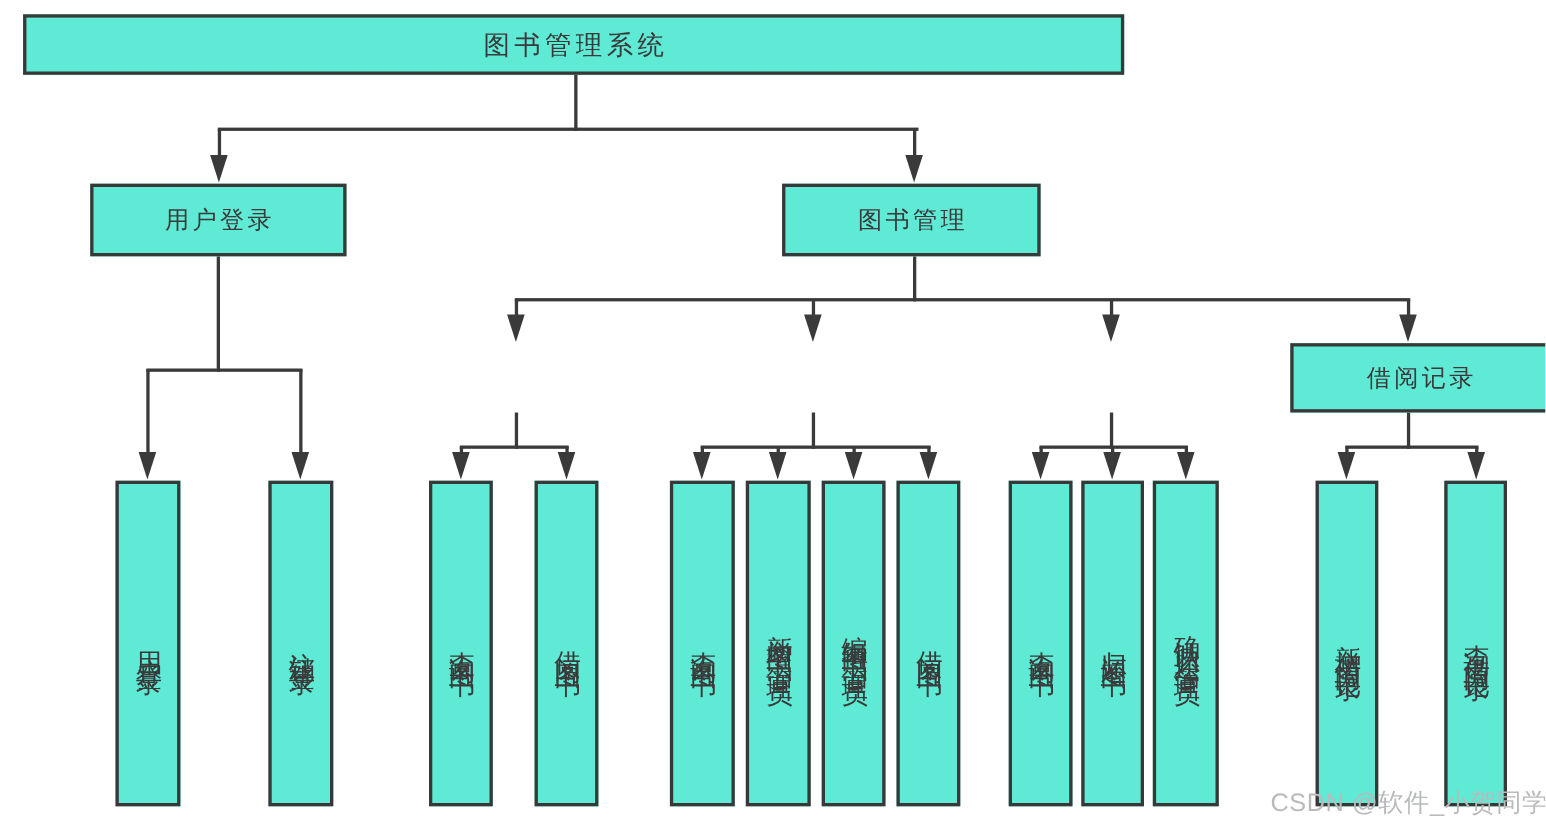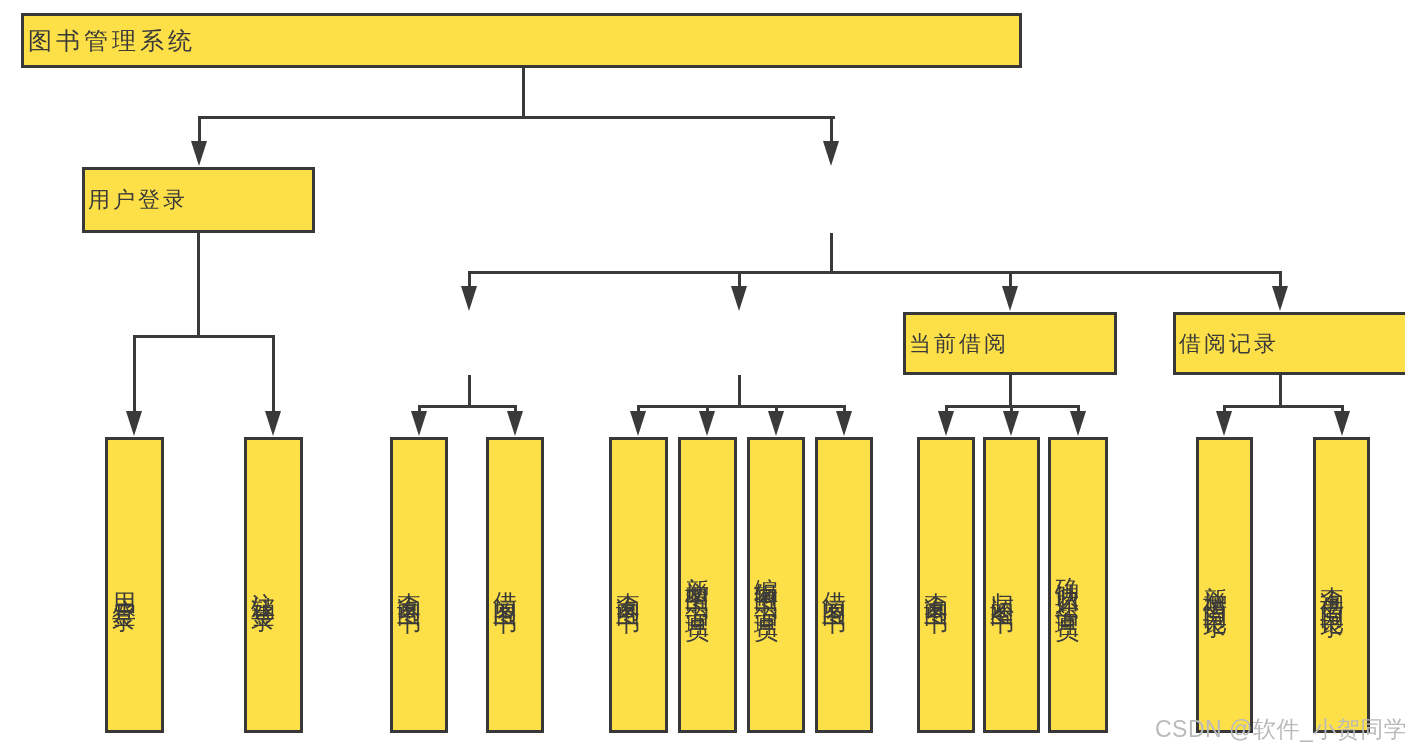--- a/index.html
+++ b/index.html
@@ -5,26 +5,26 @@
   html,body{margin:0;padding:0;background:#ffffff;}
   body{font-family:"Liberation Sans","DejaVu Sans",sans-serif;}
   #canvas{
     position:relative;
     width:1405px;height:747px;
     background:#ffffff;
     overflow:hidden;
   }
   .box{
     position:absolute;
-    background:#fde047;
+    background:#5eead4;
     border:3px solid #383838;
     box-sizing:border-box;
     display:flex;
     align-items:center;
-    justify-content:flex-start;
+    justify-content:center;
     z-index:2;
   }
   .box .lbl{
     color:#3a3a3a;
     white-space:nowrap;
   }
   .h-lbl{font-size:22px;letter-spacing:3px;text-indent:3px;}
   .root-lbl{font-size:24px;letter-spacing:4px;text-indent:4px;}
   .vert .lbl{
     writing-mode:vertical-rl;
@@ -56,24 +56,24 @@
 
 <div id="canvas">
 
   <div class="box" style="left:21px;top:13px;width:1001px;height:55px;">
     <span class="lbl root-lbl">图书管理系统</span>
   </div>
 
   <div class="box" style="left:82px;top:167px;width:233px;height:66px;">
     <span class="lbl h-lbl">用户登录</span>
   </div>
+  <div class="box" style="left:711px;top:167px;width:235px;height:66px;">
+    <span class="lbl h-lbl">图书管理</span>
+  </div>
 
-  <div class="box" style="left:903px;top:312px;width:214px;height:63px;">
-    <span class="lbl h-lbl">当前借阅</span>
-  </div>
   <div class="box" style="left:1173px;top:312px;width:236px;height:63px;">
     <span class="lbl h-lbl">借阅记录</span>
   </div>
 
   <div class="box vert" style="left:105px;top:437px;width:59px;height:296px;">
     <span class="lbl">用户登录</span>
   </div>
   <div class="box vert" style="left:244px;top:437px;width:59px;height:296px;">
     <span class="lbl">注销登录</span>
   </div>

